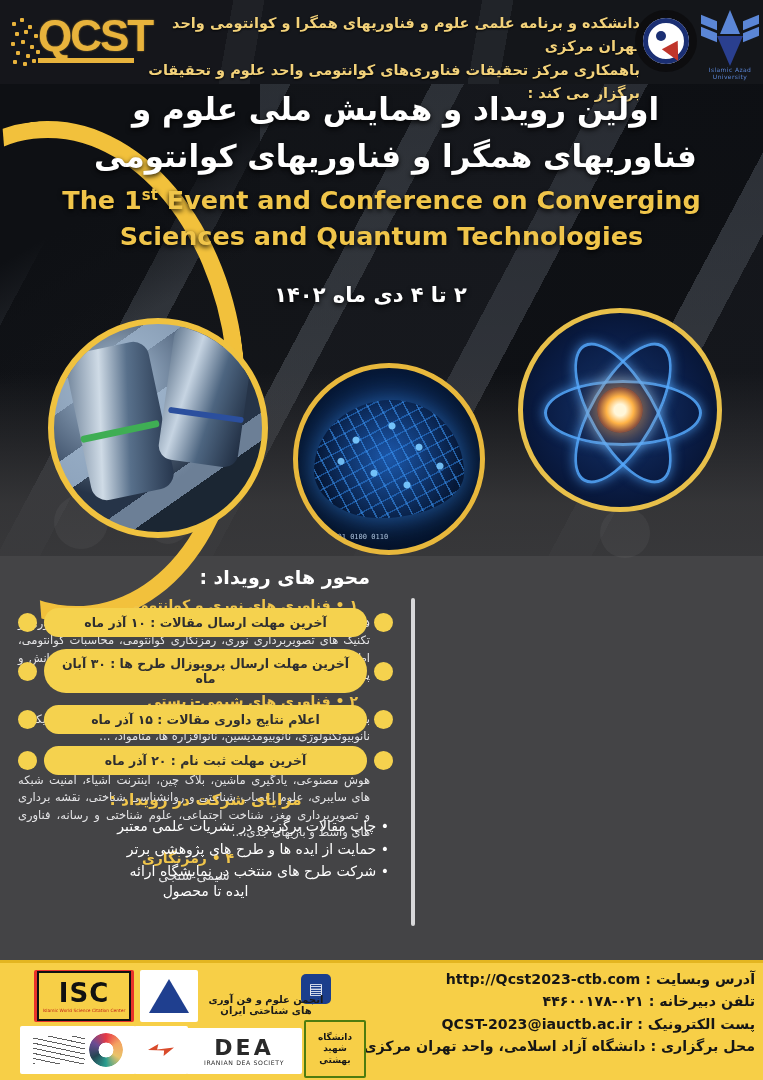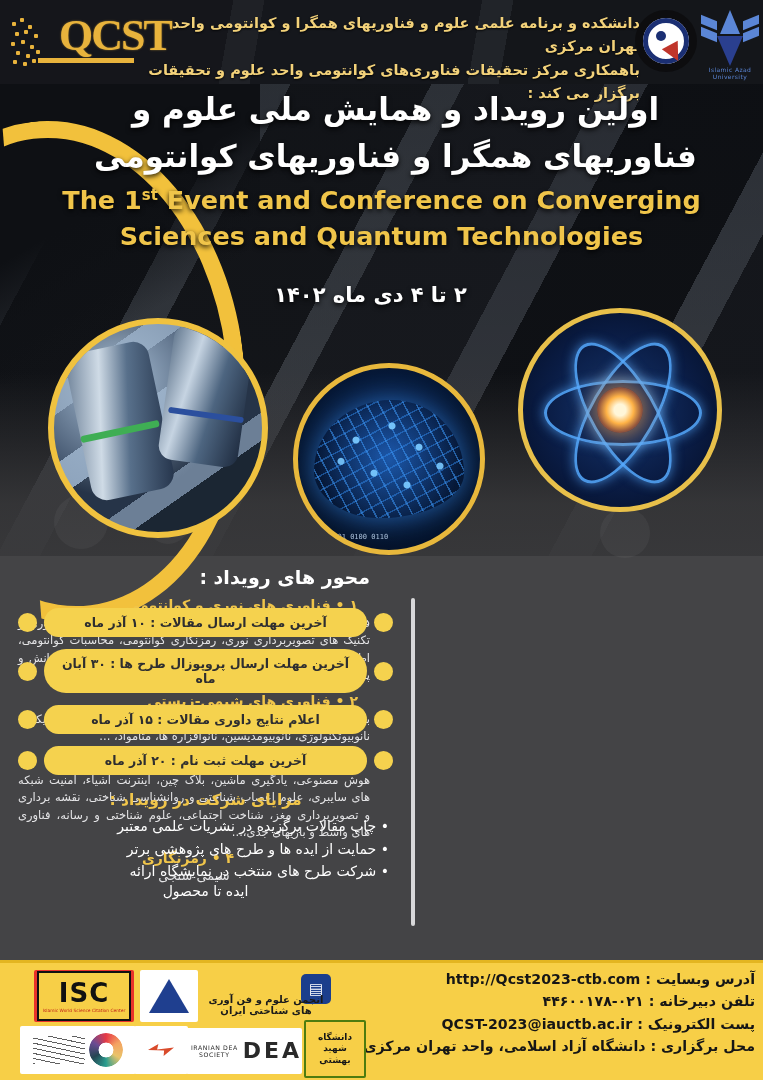--- a/index.html
+++ b/index.html
@@ -29,22 +29,22 @@
   .corner-dark{position:absolute;left:0;top:84px;width:260px;height:300px;
     background:linear-gradient(150deg,#0e1014 0 40%,rgba(14,16,20,0) 70%);}
 
   
   .bubble{position:absolute;border-radius:50%;background:rgba(255,255,255,.045);}
 
   
   .hdr{position:absolute;left:0;top:0;width:763px;height:84px;z-index:6;}
   .qcst-logo{position:absolute;left:8px;top:8px;width:128px;height:62px;}
   .qcst-word{position:absolute;left:30px;top:6px;font-size:44px;font-weight:bold;color:#e8b33c;
-    letter-spacing:-2px;font-family:Liberation Serif, serif;line-height:1;
-    text-shadow:0 0 2px rgba(232,179,60,.6);margin-left:21px;}
+    letter-spacing:-2px;font-family:Liberation Sans, sans-serif;line-height:1;
+    text-shadow:0 0 2px rgba(232,179,60,.6);}
   .qcst-bar{position:absolute;left:30px;top:50px;width:96px;height:5px;background:#e8b33c;}
   .pixel-dust{position:absolute;left:2px;top:10px;width:34px;height:48px;}
   .pixel-dust i{position:absolute;display:block;width:4px;height:4px;background:#e8b33c;border-radius:1px;}
 
   .hdr-text{position:absolute;right:123px;top:12px;width:510px;text-align:right;
     color:#f3d27a;font-weight:bold;font-size:14.5px;line-height:1.62;direction:rtl;
     text-shadow:0 1px 2px rgba(0,0,0,.85);}
 
   .hdr-logos{position:absolute;right:4px;top:4px;width:118px;height:76px;}
   .logo-q{position:absolute;right:62px;top:6px;width:62px;height:62px;border-radius:50%;
@@ -398,21 +398,21 @@
         <span style="display:inline-block;width:52px;height:28px;margin-right:4px;
           background:repeating-linear-gradient(12deg,#2b2b2b 0 1px,transparent 1px 5px);opacity:.75;"></span>
       </div>
 
       <div class="lg lg-niroo">
         <span style="display:block;width:26px;height:12px;background:#d94b2b;
           clip-path:polygon(0 50%,40% 0,35% 45%,100% 30%,60% 100%,62% 55%);"></span>
       </div>
 
       <div class="lg lg-dea">
-        <div style="display:flex;flex-direction:row;align-items:center;">
+        <div style="display:flex;flex-direction:column;align-items:center;">
           <span class="dea">DEA</span>
           <span class="deasub">IRANIAN DEA SOCIETY</span>
         </div>
       </div>
 
       <div class="lg lg-beheshti">
         <span class="bt">دانشگاه شهید بهشتی</span>
       </div>
     </div>
   </div>

